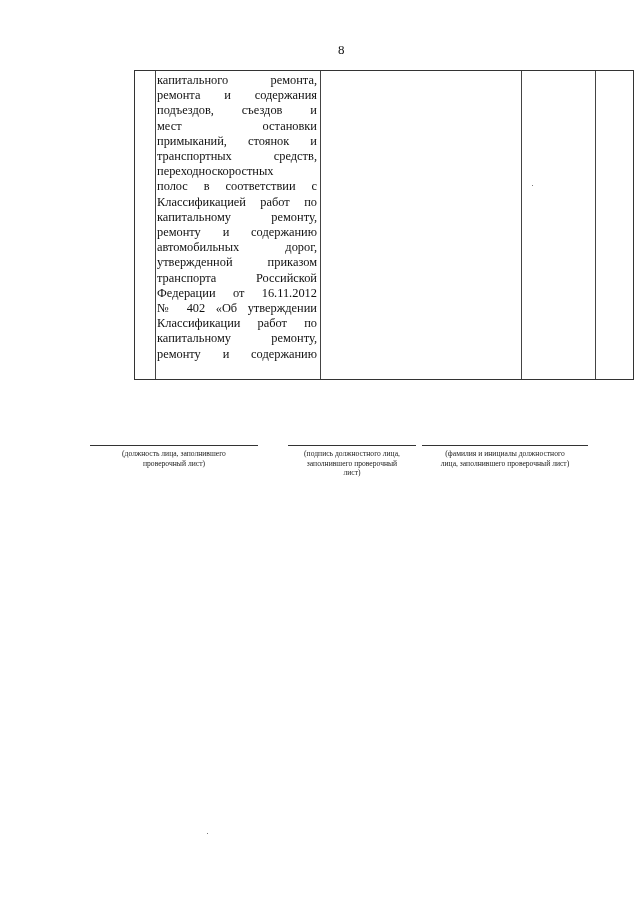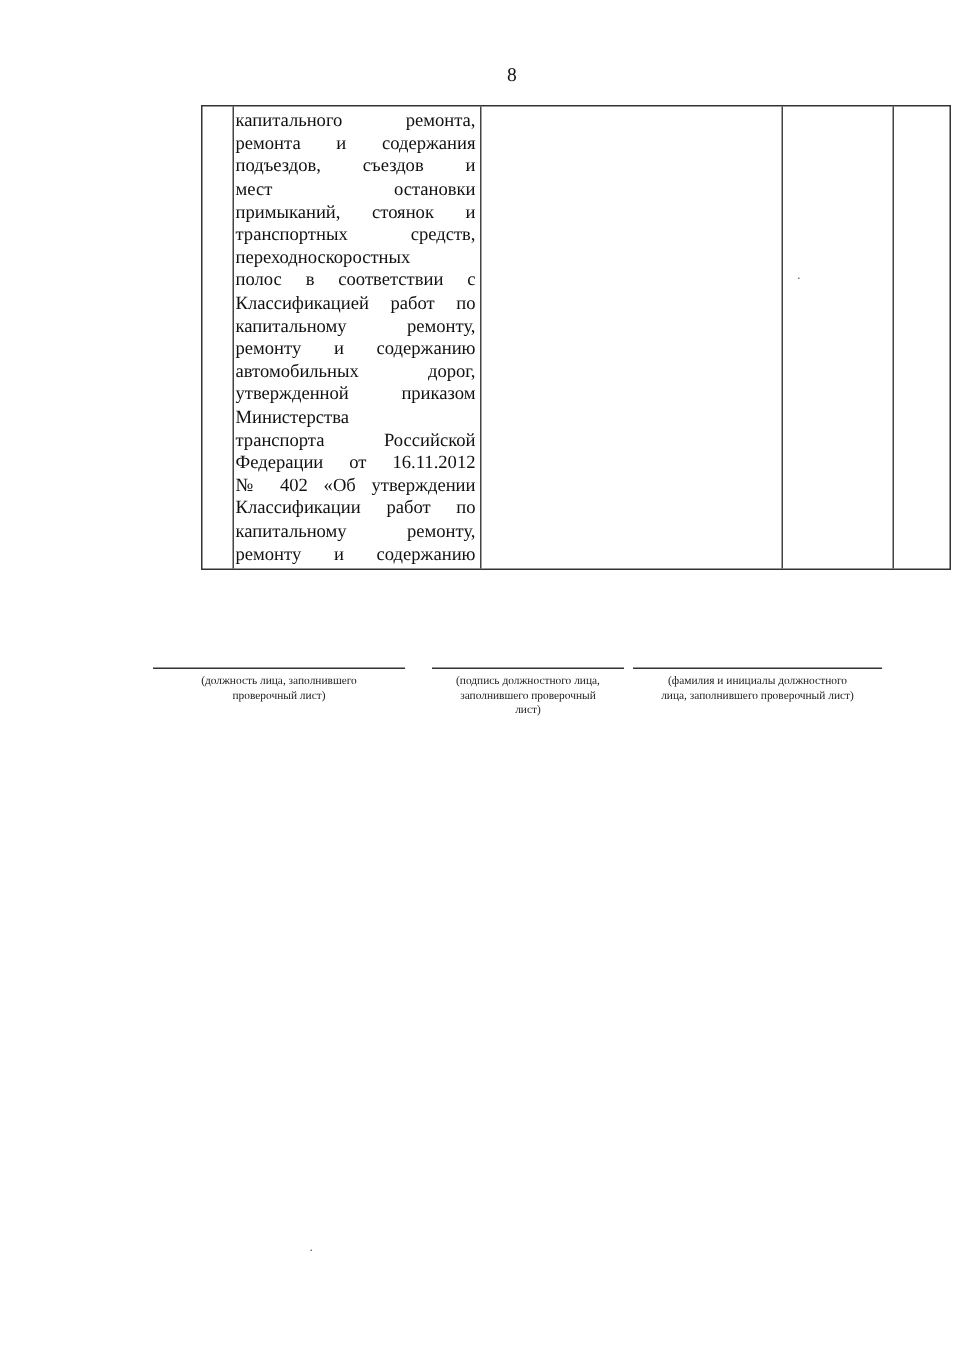--- a/index.html
+++ b/index.html
@@ -34,33 +34,32 @@
     <span>мест остановки</span>
     <span>примыканий, стоянок и</span>
     <span>транспортных средств,</span>
     <span class="last">переходноскоростных</span>
     <span>полос в соответствии с</span>
     <span>Классификацией работ по</span>
     <span>капитальному ремонту,</span>
     <span>ремонту и содержанию</span>
     <span>автомобильных дорог,</span>
     <span>утвержденной приказом</span>
-    <span class="last">Министерства</span>
     <span>транспорта Российской</span>
     <span>Федерации от 16.11.2012</span>
     <span>№ 402 «Об утверждении</span>
     <span>Классификации работ по</span>
     <span>капитальному ремонту,</span>
     <span>ремонту и содержанию</span>
   </div>
 </div>
 
 <div class="dot" style="left:532px;top:185px"></div>
 
-<div class="sig" style="left:102px;width:168px">
+<div class="sig" style="left:90px;width:168px">
   <div class="line"></div>
   <div>(должность лица, заполнившего</div>
   <div>проверочный лист)</div>
 </div>
 
 <div class="sig" style="left:288px;width:128px">
   <div class="line"></div>
   <div>(подпись должностного лица,</div>
   <div>заполнившего проверочный</div>
   <div>лист)</div>

